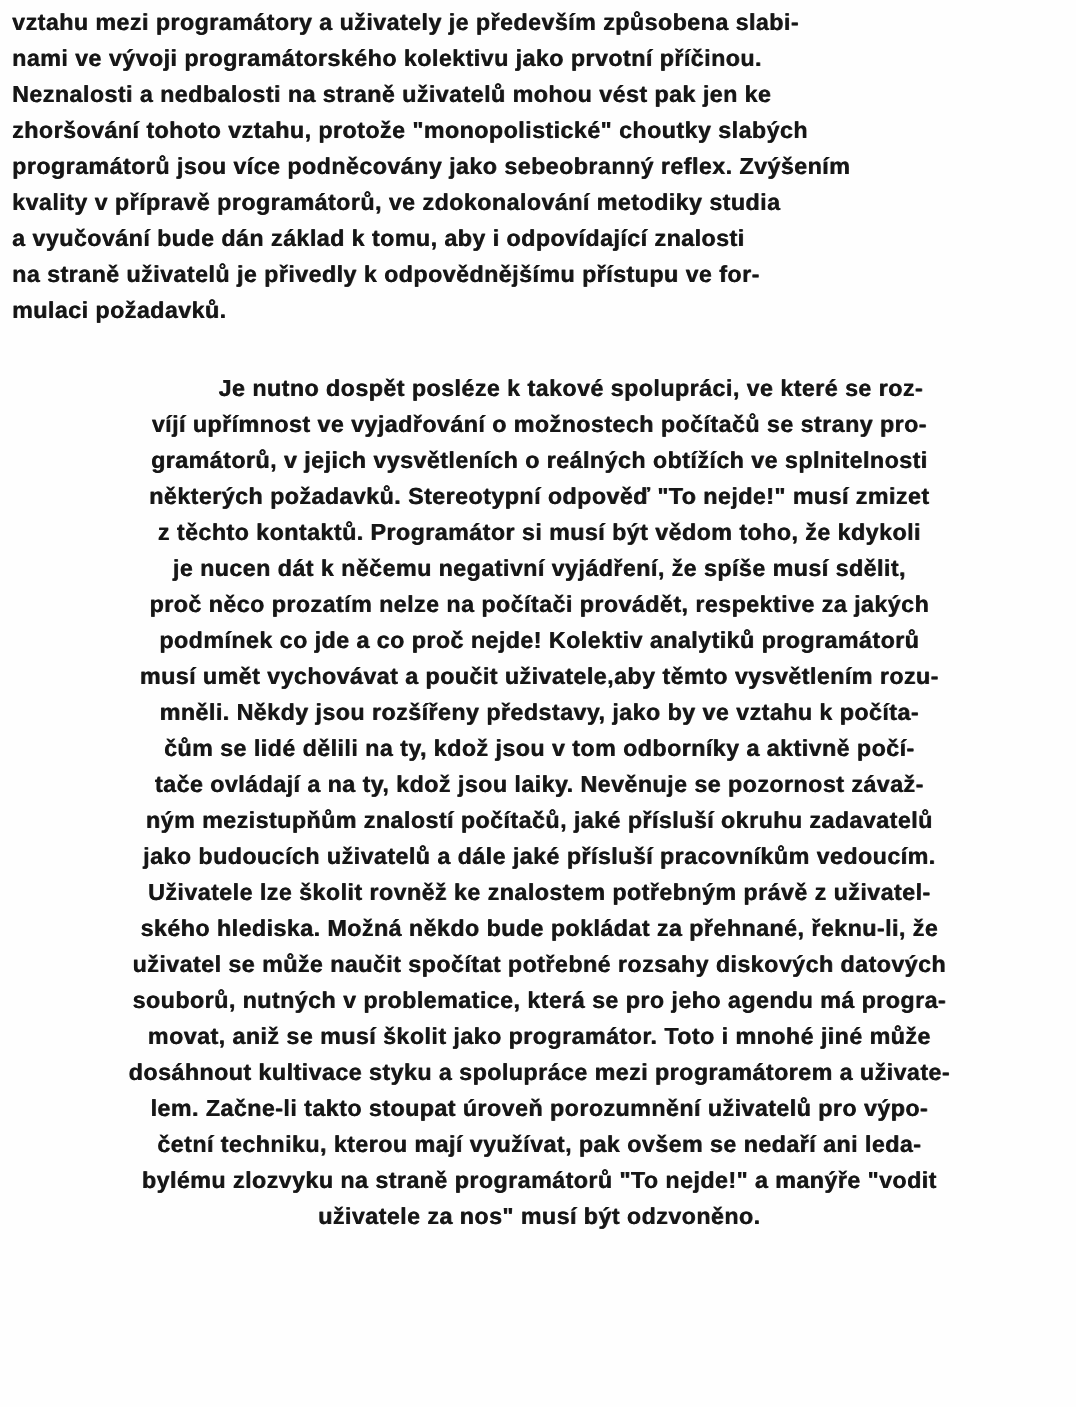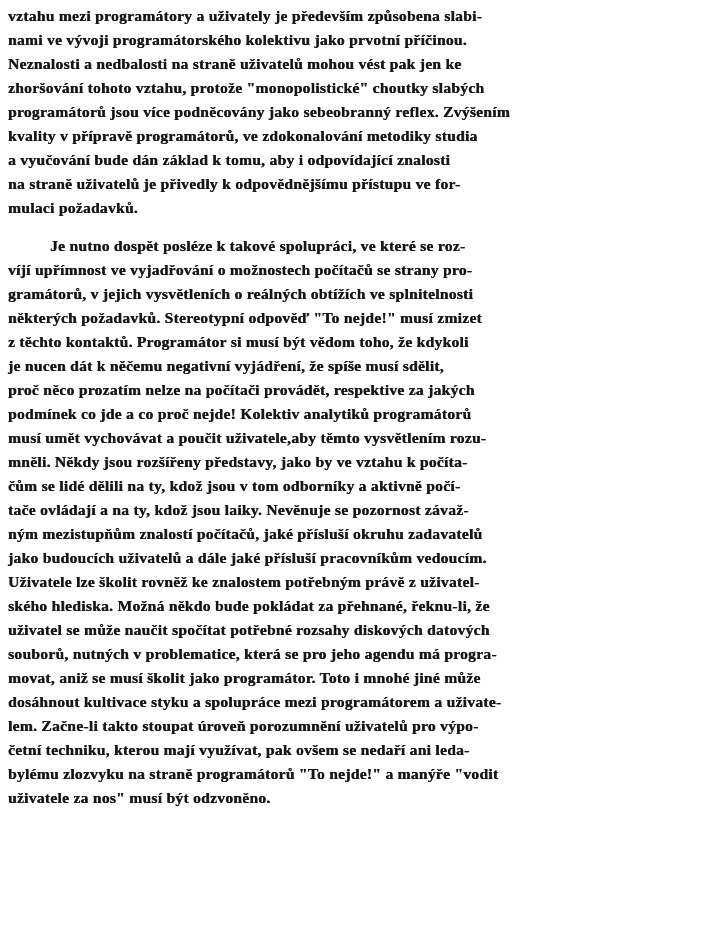--- a/index.html
+++ b/index.html
@@ -8,37 +8,38 @@
     background: #ffffff;
   }
   .page {
     position: relative;
     width: 717px;
     height: 938px;
     box-sizing: border-box;
     background: #fefefe;
     padding: 4px 6px 4px 8px;
     overflow: hidden;
-    font-family: Liberation Serif, serif;
+    font-family: Liberation Sans, sans-serif;
     font-weight: 700;
     font-size: 15.5px;
     line-height: 24px;
     letter-spacing: 0.3px;
     color: #161616;
     
     text-shadow: 0.4px 0 0 rgba(20,20,20,0.75), 0 0.3px 0 rgba(20,20,20,0.4);
   }
   .para {
     margin: 0;
     white-space: pre-wrap;
     word-break: normal;
   }
   .para.indented {
-    margin-top: 14px;
+    margin-top: 28px;
     text-indent: 42px;
+    text-align: center;
   }
 </style>
 </head>
 <body>
 
 <div class="page">
   <p class="para">vztahu mezi programátory a uživately je především způsobena slabi-
 nami ve vývoji programátorského kolektivu jako prvotní příčinou.
 Neznalosti a nedbalosti na straně uživatelů mohou vést pak jen ke
 zhoršování tohoto vztahu, protože "monopolistické" choutky slabých

